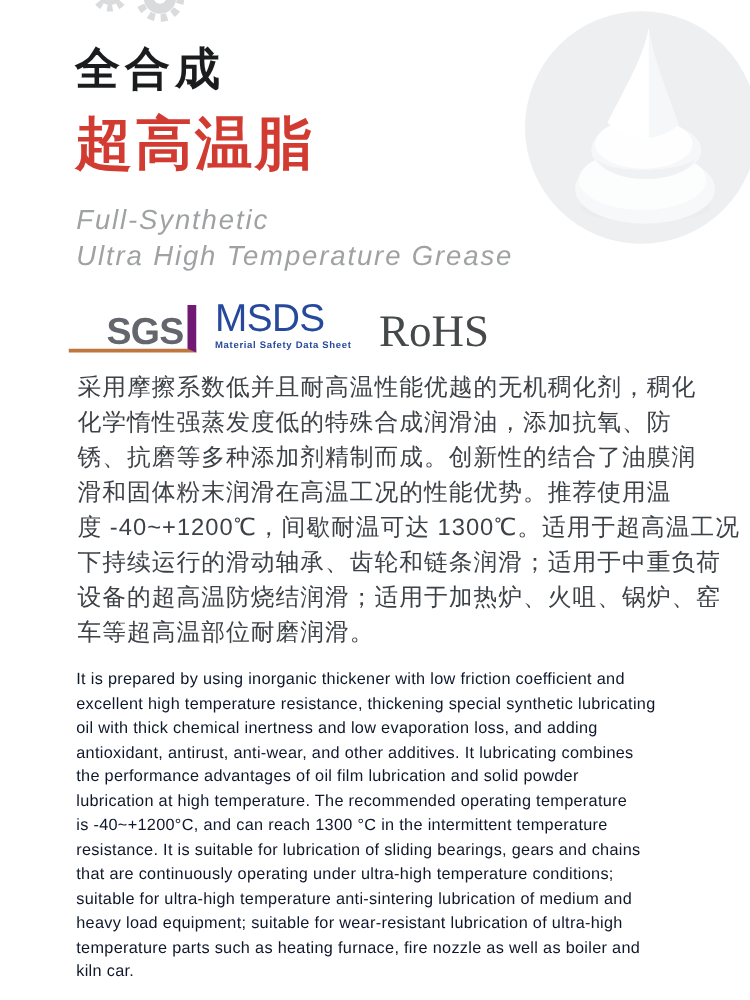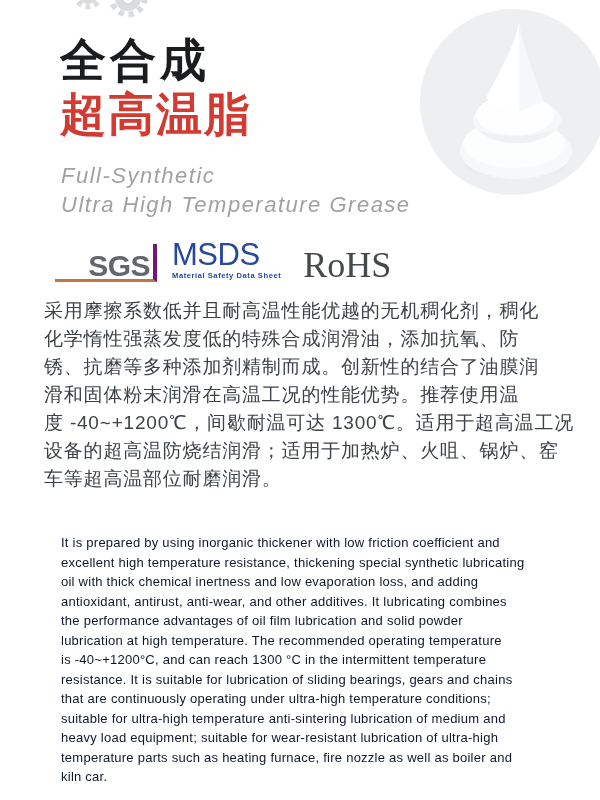--- a/index.html
+++ b/index.html
@@ -11,21 +11,21 @@
     background:#ffffff;
     font-family:"Liberation Sans", sans-serif;
   }
   
   .gears { position:absolute; left:62px; top:-2px; }
   
   .product-img { position:absolute; left:418px; top:8px; width:190px; height:190px; }
 
   .title-cn-1 {
     position:absolute; left:60px; top:34px;
-    font-size:46px; font-weight:600; color:#1b1c1e;
+    font-size:36px; font-weight:600; color:#1b1c1e;
     letter-spacing:4px; line-height:1.15; white-space:nowrap;
   }
   .title-cn-2 {
     position:absolute; left:60px; top:88px;
     font-size:46px; font-weight:800; color:#d23b31;
     letter-spacing:2px; line-height:1.15; white-space:nowrap;
   }
   .subtitle-en {
     position:absolute; left:61px;
     font-size:22px; font-style:italic; color:#9fa1a3;
@@ -34,21 +34,21 @@
   .subtitle-en.l1 { top:163px; }
   .subtitle-en.l2 { top:192px; }
 
   .badges {
     position:absolute; left:55px; top:240px;
     display:flex; align-items:flex-end; height:42px;
   }
   .badge-sgs {
     width:102px; height:38px;
     border-bottom:3px solid #c0763f;
-    border-right:4px solid #701a75;
+    border-right:7px solid #701a75;
     display:flex; align-items:flex-end; justify-content:flex-end;
     padding:0 3px 0 0;
   }
   .badge-sgs .sgs-text {
     font-size:30px; font-weight:bold; color:#63676d;
     letter-spacing:-0.5px; line-height:0.82;
   }
   .badge-msds { margin-left:15px; padding-bottom:2px; }
   .msds-main {
     font-size:31px; font-weight:normal; color:#27499c;
@@ -59,21 +59,21 @@
     letter-spacing:0.55px; margin-top:3px; white-space:nowrap;
   }
   .badge-rohs {
     margin-left:22px; padding-bottom:3px;
     font-family:"Liberation Serif", serif;
     font-size:36px; font-weight:400; color:#45494a;
     line-height:0.78; letter-spacing:0px;
   }
 
   .desc-cn {
-    position:absolute; left:44px; top:297px; width:515px;
+    position:absolute; left:62px; top:297px; width:515px;
     font-size:19px; line-height:28px; color:#3d4248;
     letter-spacing:0.8px;
   }
   .desc-en {
     position:absolute; left:61px; top:533px; width:510px;
     font-size:13px; line-height:19.5px; color:#0f172a;
     letter-spacing:0.25px;
   }
   .desc-cn .tline, .desc-en .tline { white-space:nowrap; }
 </style>
@@ -123,20 +123,21 @@
     </div>
     <div class="badge-rohs">RoHS</div>
   </div>
 
   <div class="desc-cn">
       <div class="tline">采用摩擦系数低并且耐高温性能优越的无机稠化剂，稠化</div>
       <div class="tline">化学惰性强蒸发度低的特殊合成润滑油，添加抗氧、防</div>
       <div class="tline">锈、抗磨等多种添加剂精制而成。创新性的结合了油膜润</div>
       <div class="tline">滑和固体粉末润滑在高温工况的性能优势。推荐使用温</div>
       <div class="tline">度 -40~+1200℃，间歇耐温可达 1300℃。适用于超高温工况</div>
+      <div class="tline">下持续运行的滑动轴承、齿轮和链条润滑；适用于中重负荷</div>
       <div class="tline">设备的超高温防烧结润滑；适用于加热炉、火咀、锅炉、窑</div>
       <div class="tline">车等超高温部位耐磨润滑。</div>
     </div>
 
   <div class="desc-en">
       <div class="tline">It is prepared by using inorganic thickener with low friction coefficient and</div>
       <div class="tline">excellent high temperature resistance, thickening special synthetic lubricating</div>
       <div class="tline">oil with thick chemical inertness and low evaporation loss, and adding</div>
       <div class="tline">antioxidant, antirust, anti-wear, and other additives. It lubricating combines</div>
       <div class="tline">the performance advantages of oil film lubrication and solid powder</div>

